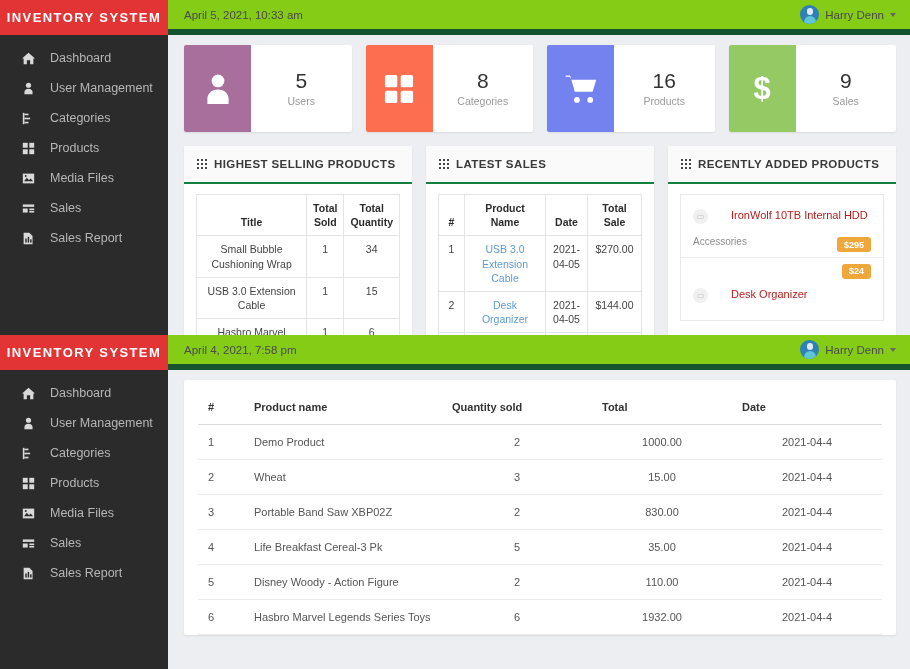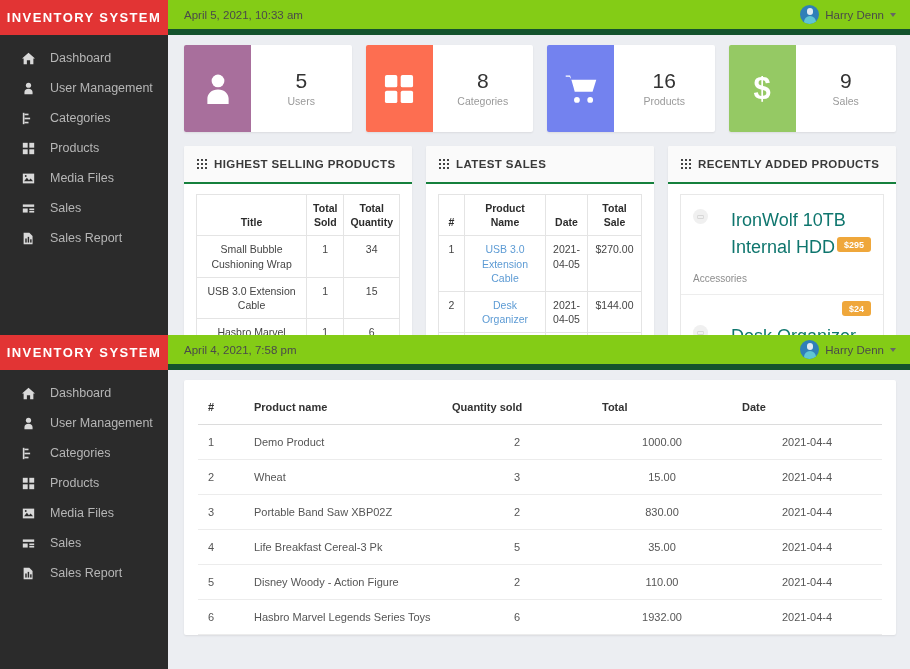--- a/index.html
+++ b/index.html
@@ -123,21 +123,21 @@
   .col-hash { width: 26px; text-align: center !important; }
   .col-num { width: 34px; }
 
   
   .prod-list { border: 1px solid #e8e8e8; }
   .prod-row {
     position: relative; border-bottom: 1px solid #ededed;
     padding: 12px 12px 10px 12px; min-height: 62px;
   }
   .prod-row:last-child { border-bottom: none; }
-  .prod-title { font-size: 18px; color: #0f766e; line-height: 1.5; padding-left: 38px; }
+  .prod-title { font-size: 11px; color: #b91c1c; line-height: 1.5; padding-left: 38px; }
   .prod-thumb {
     position: absolute; left: 12px; top: 14px;
     width: 15px; height: 15px; border-radius: 50%;
     background: #f0f0f0; color: #c3c3c3; font-size: 8px;
     display: flex; align-items: center; justify-content: center;
   }
   .prod-cat { font-size: 10px; color: #8d8d8d; text-align: left; margin-top: 2px; }
   .price-badge {
     position: absolute; right: 12px;
     background: #efa73b; color: #fff; font-size: 9px; font-weight: bold;

